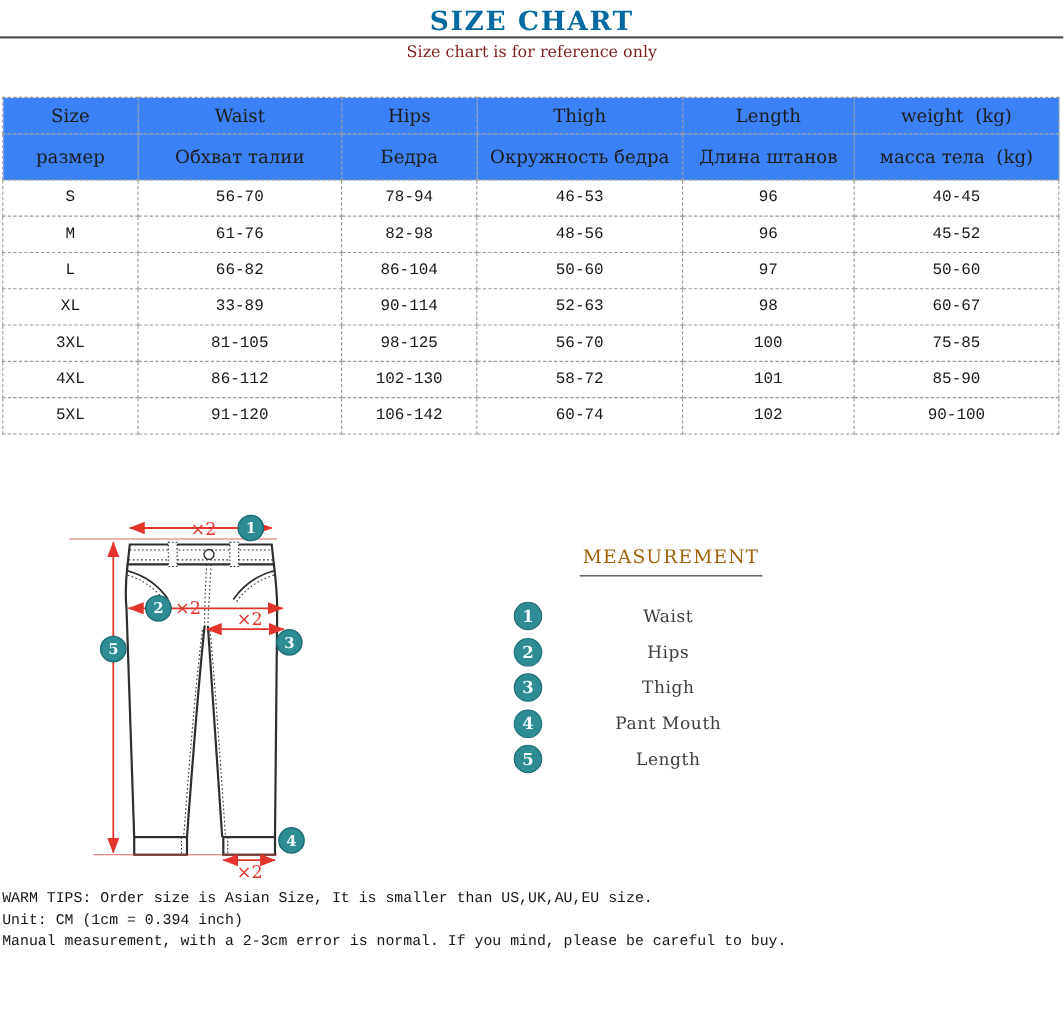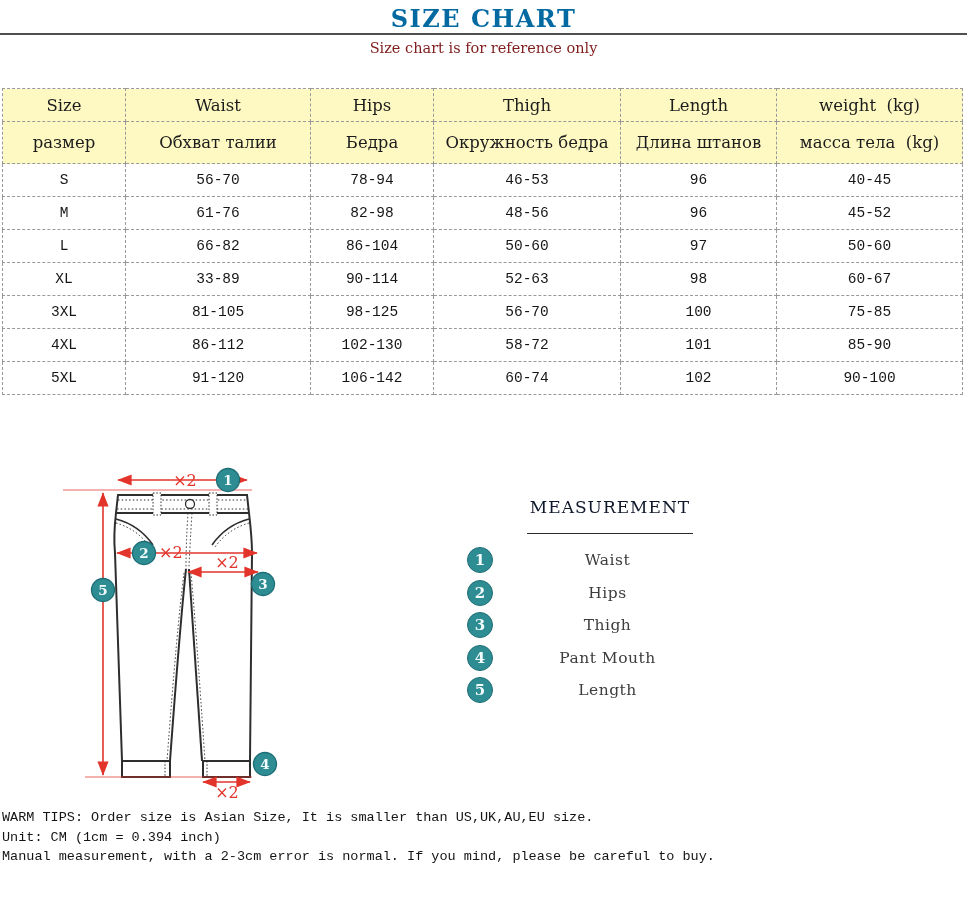--- a/index.html
+++ b/index.html
@@ -21,35 +21,35 @@
     text-align:center;font-size:14.5px;color:#7f1d1d;
   }
   
   table.size-table{
     position:absolute;top:88px;left:2px;width:960px;
     border-collapse:collapse;table-layout:fixed;
   }
   .size-table th,.size-table td{
     border:1px dashed #999;text-align:center;vertical-align:middle;padding:0;
   }
-  .size-table thead th{background:#fef9c3;font-weight:normal;white-space:pre;}
+  .size-table thead th{background:#3b82f6;font-weight:normal;white-space:pre;}
   .size-table tr.h-en th{height:32px;font-size:16.5px;}
   .size-table tr.h-ru th{height:41px;font-size:16.5px;}
   .size-table tbody td{
     height:32px;background:#fff;
     font-family:"Liberation Mono",monospace;font-size:14.5px;color:#161616;
   }
   
   .diagram{position:absolute;left:57px;top:455px;}
   
   .legend{position:absolute;left:450px;top:497px;width:320px;}
   .legend-title-wrap{text-align:center;height:26px;}
   .legend-title{
-    display:inline-block;font-size:17px;letter-spacing:1px;color:#0f172a;
-    border-bottom:1.5px solid #2a2a2a;padding:0 3px 16px 3px;
+    display:inline-block;font-size:17px;letter-spacing:1px;color:#a16207;
+    border-bottom:1.5px solid #2a2a2a;padding:0 3px 6px 3px;
   }
   .legend-rows{margin-top:21px;}
   .legend-row{display:flex;align-items:center;height:32.5px;}
   .legend-badge{
     flex:0 0 auto;width:26px;height:26px;margin-left:17px;border-radius:50%;
     background:#2e8c93;border:1px solid #1d6d74;box-sizing:border-box;
     color:#f2fbfb;font-size:15px;font-weight:bold;text-align:center;line-height:24px;
   }
   .legend-label{
     flex:1;text-align:center;padding-right:48px;

